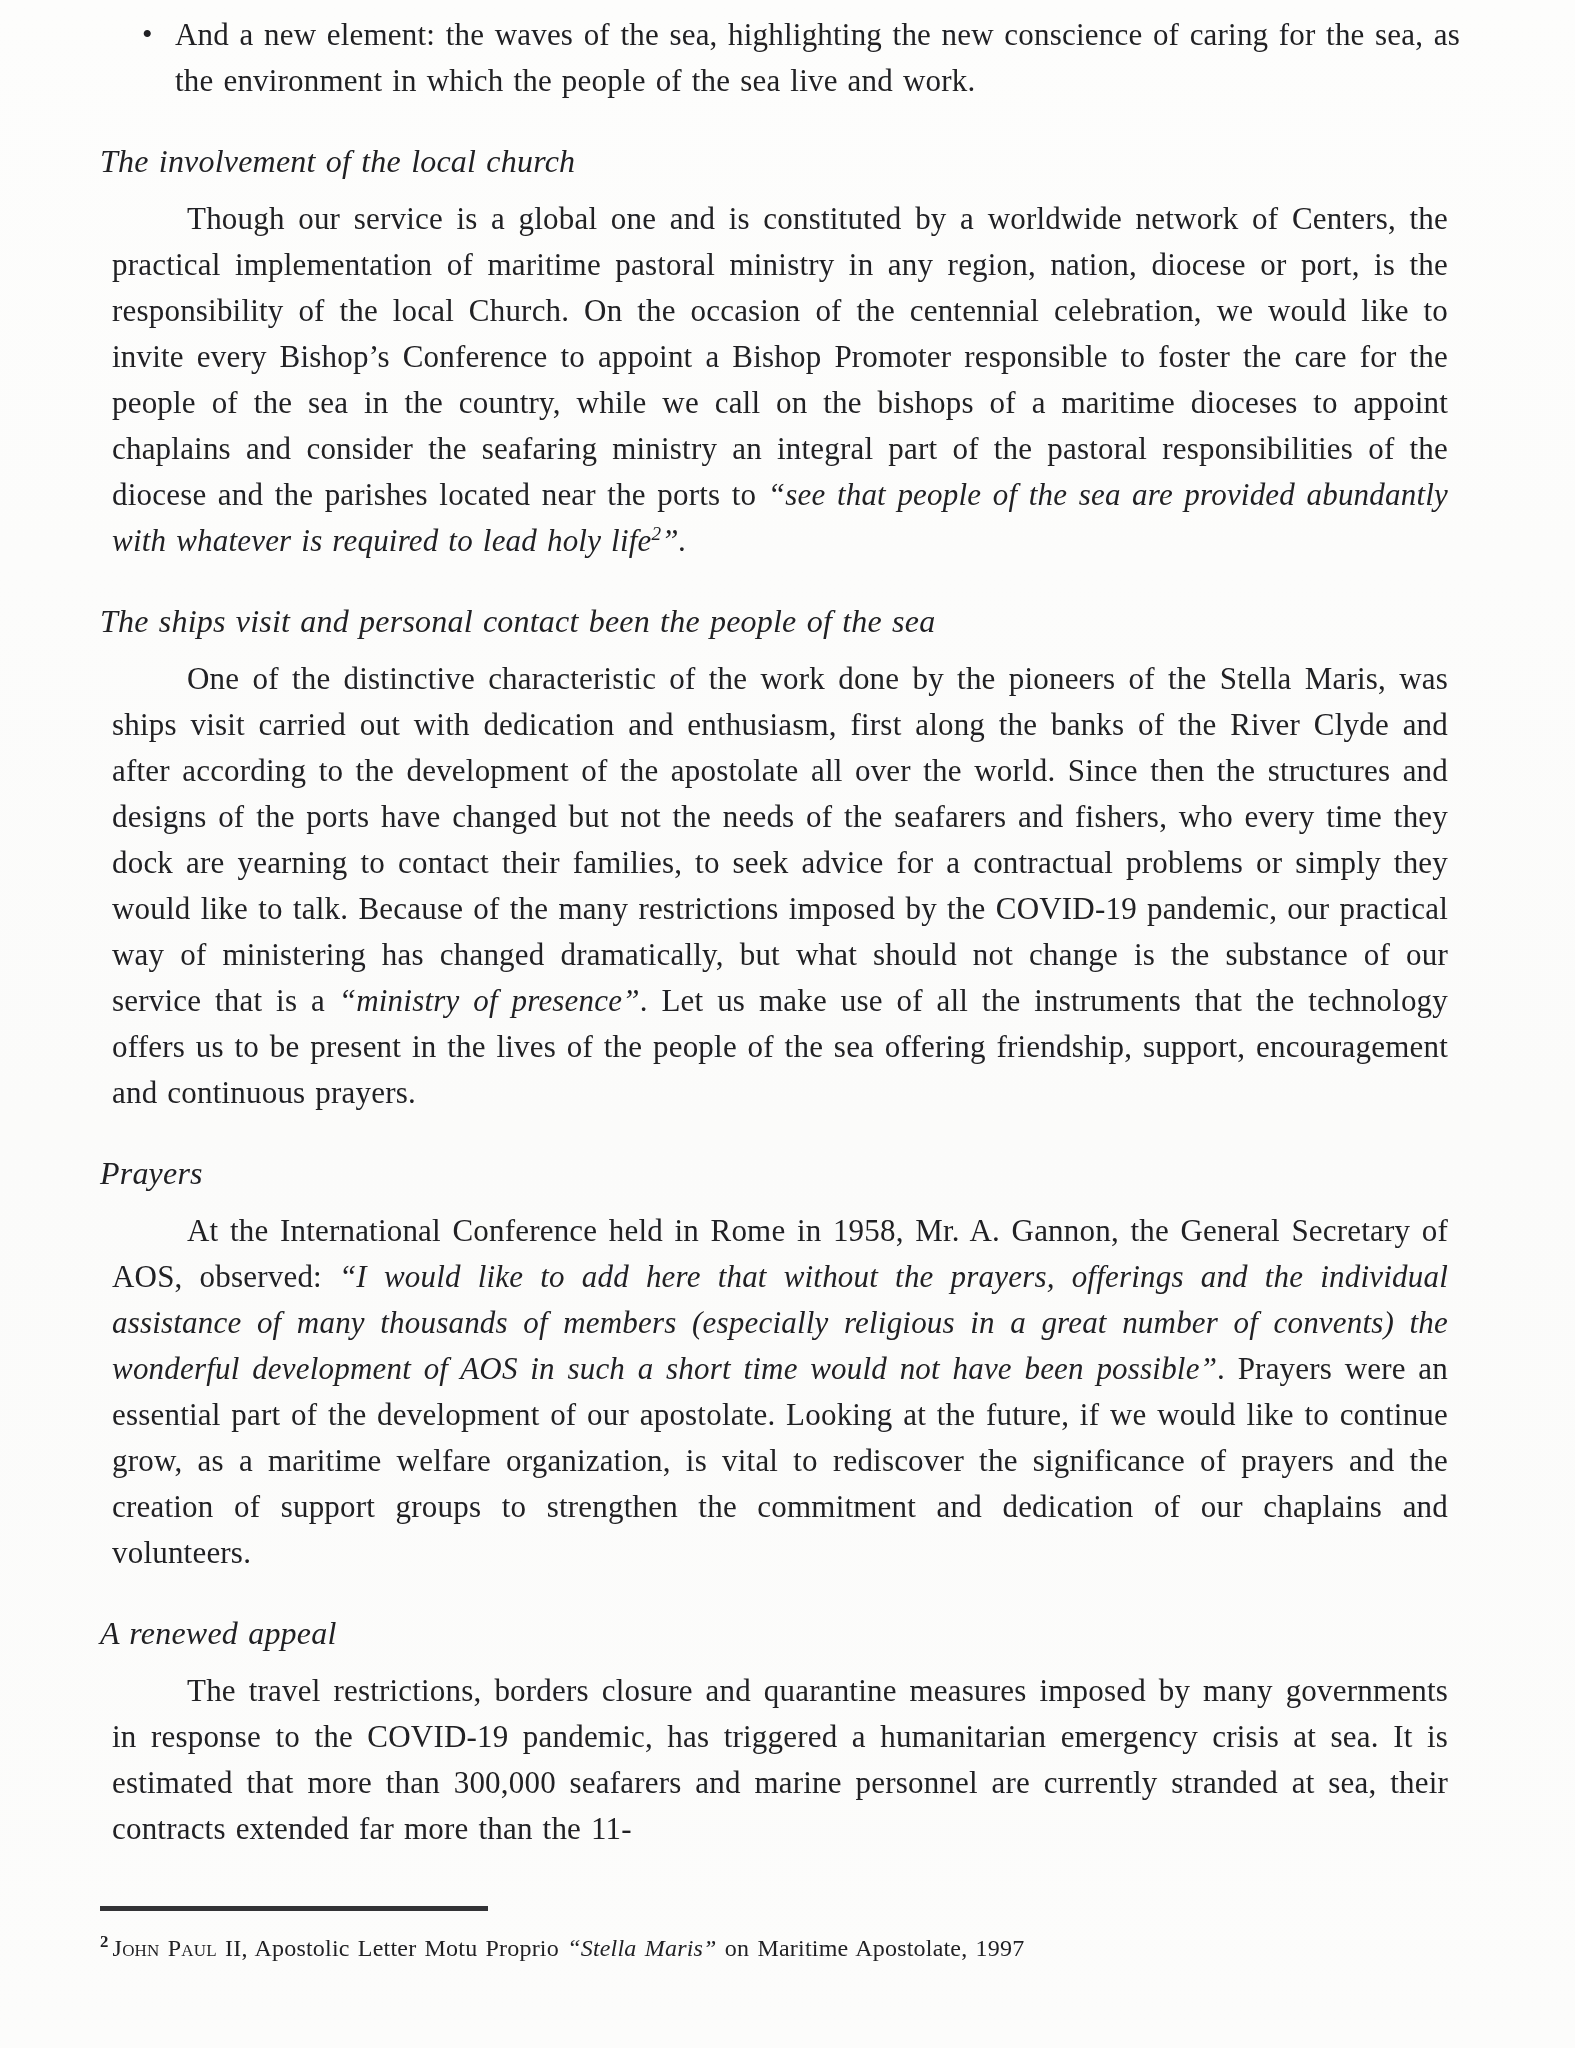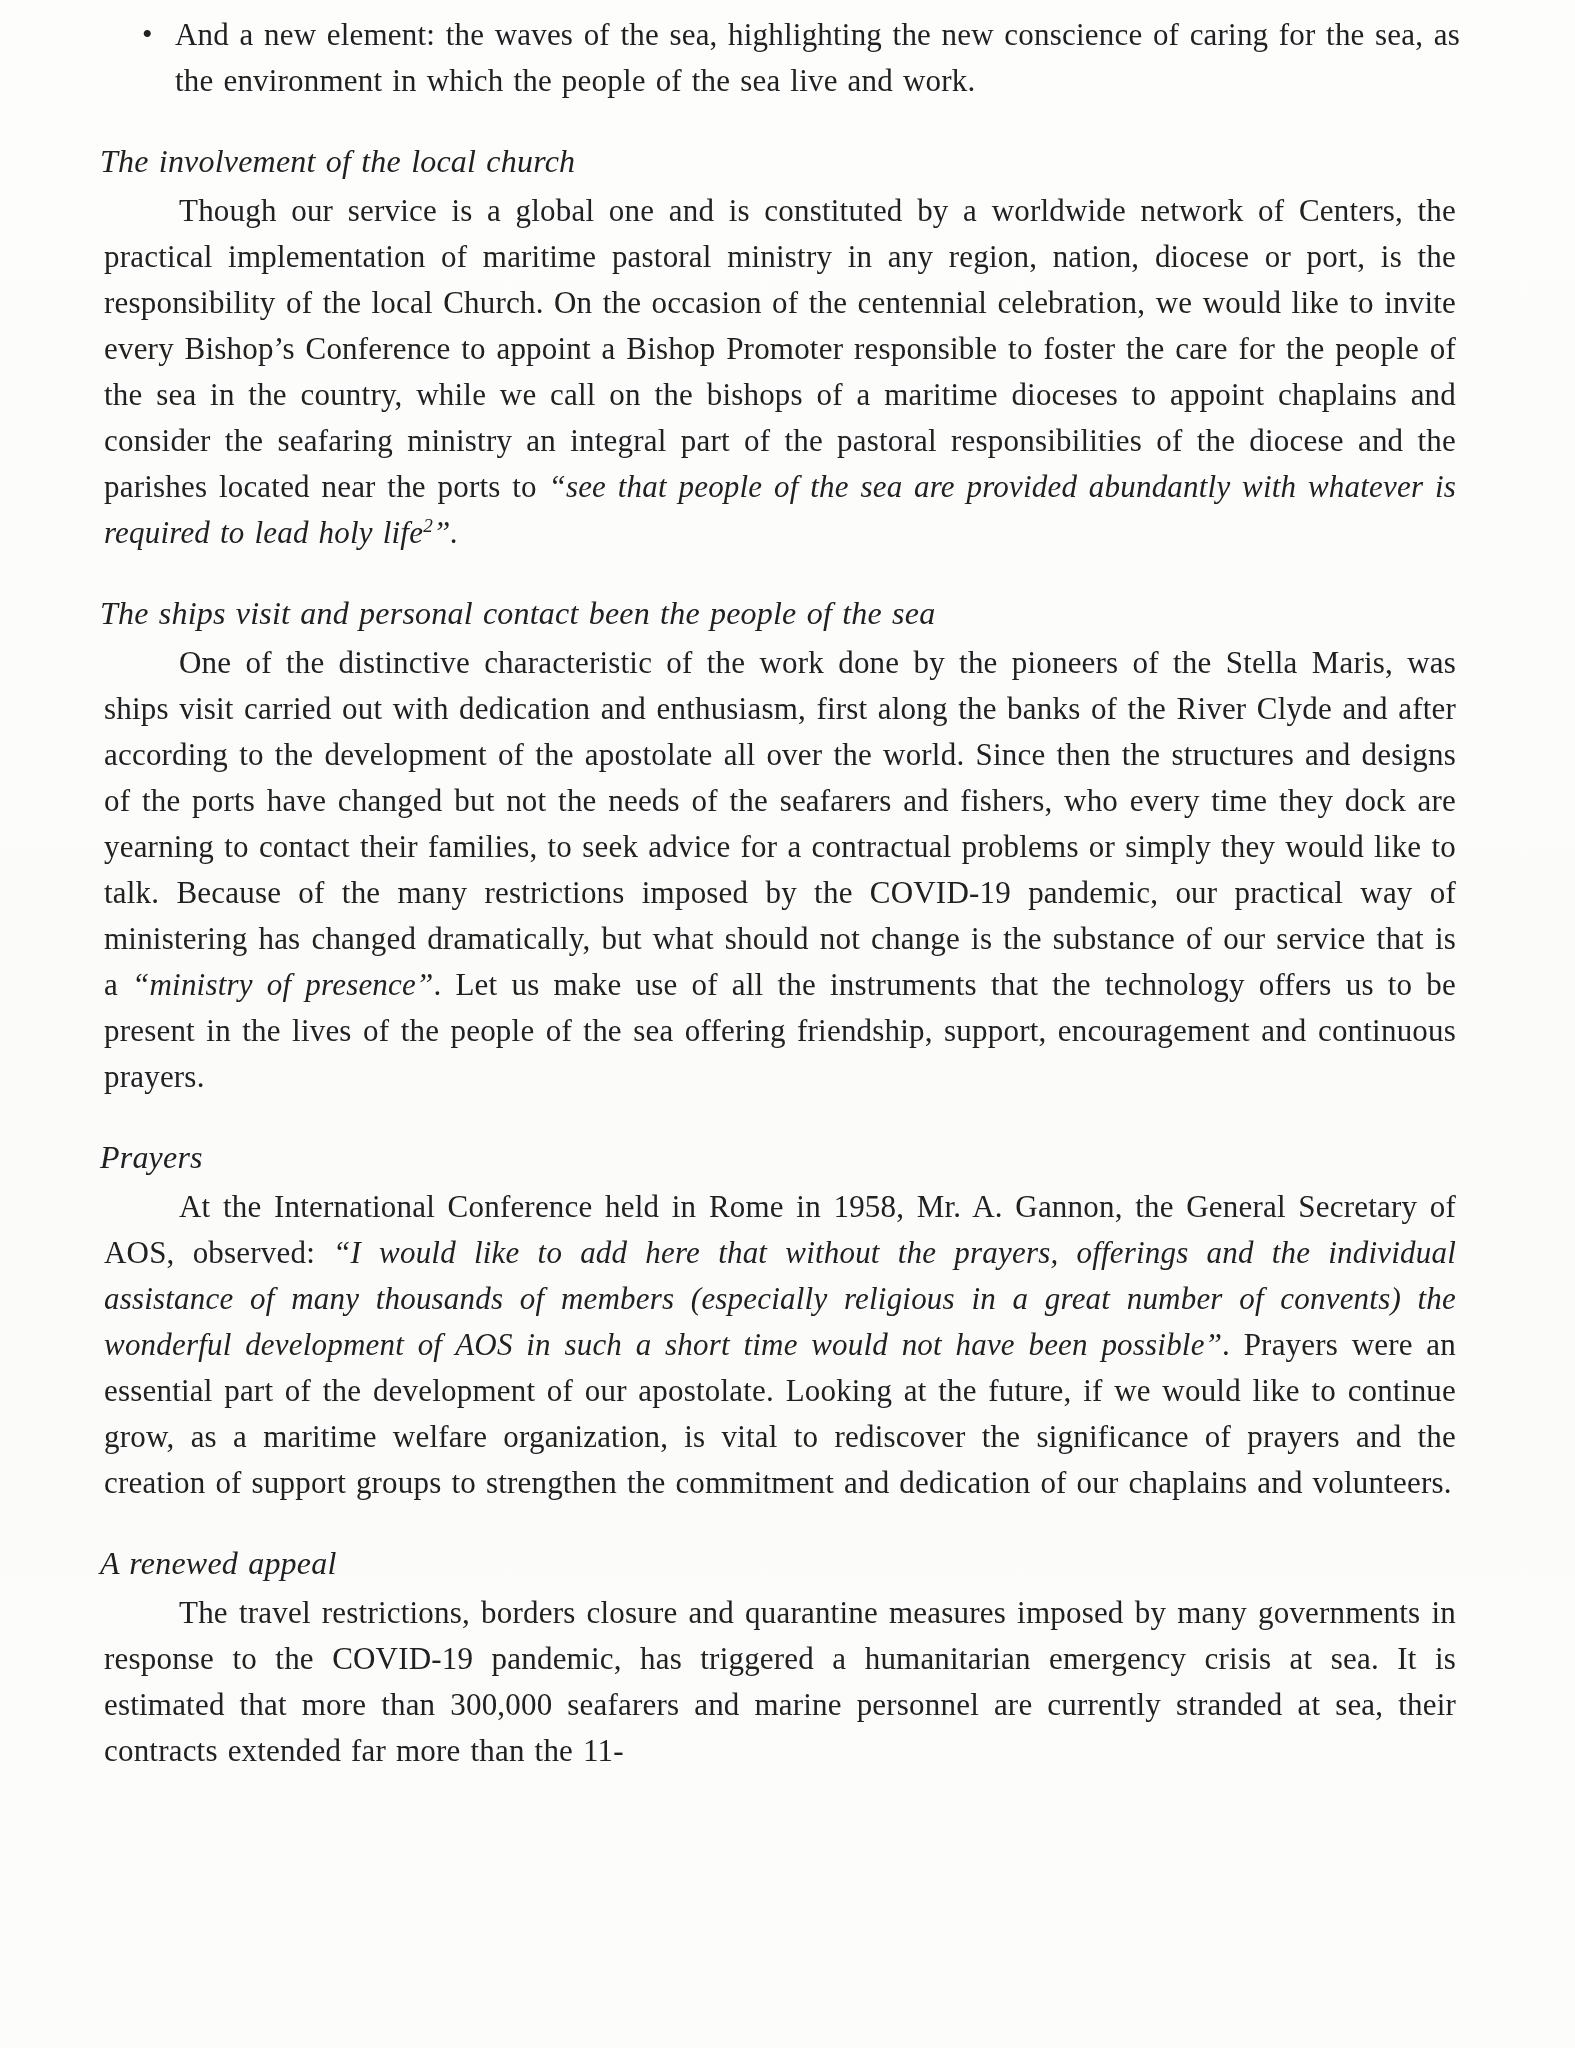--- a/index.html
+++ b/index.html
@@ -37,21 +37,21 @@
   }
   .heading {
     margin: 34px 0 0 0;
     font-size: 32px;
     font-weight: normal;
     font-style: italic;
     line-height: 46px;
     letter-spacing: 0.2px;
   }
   .para {
-    margin: 4px;
+    margin: 12px;
     text-align: justify;
     text-indent: 75px;
     hyphens: none;
   }
   .ital { font-style: italic; }
   .suptext {
     vertical-align: super;
     font-size: 0.62em;
     line-height: 0;
   }
@@ -98,14 +98,18 @@
   <section>
     <h2 class="heading">Prayers</h2>
     <p class="para"><span>At the International Conference held in Rome in 1958, Mr. A. Gannon, the General Secretary of AOS, observed: </span><span class="ital">“I would like to add here that without the prayers, offerings and the individual assistance of many thousands of members (especially religious in a great number of convents) the wonderful development of AOS in such a short time would not have been possible”</span><sup class="suptext ital"></sup><span class="ital"></span><span>. Prayers were an essential part of the development of our apostolate. Looking at the future, if we would like to continue grow, as a maritime welfare organization, is vital to rediscover the significance of prayers and the creation of support groups to strengthen the commitment and dedication of our chaplains and volunteers.</span></p>
   </section>
 
   <section>
     <h2 class="heading">A renewed appeal</h2>
     <p class="para"><span>The travel restrictions, borders closure and quarantine measures imposed by many governments in response to the COVID-19 pandemic, has triggered a humanitarian emergency crisis at sea. It is estimated that more than 300,000 seafarers and marine personnel are currently stranded at sea, their contracts extended far more than the 11-</span></p>
   </section>
 
+  <div class="footnote-area">
+    <div class="footnote-rule"></div>
+    <div class="footnote"><sup class="fn-sup">2</sup><span class="sc">John Paul II</span><span>, Apostolic Letter Motu Proprio </span><span class="ital">“Stella Maris”</span><span> on Maritime Apostolate, 1997</span></div>
+  </div>
 
 </div>
 
 </body></html>

